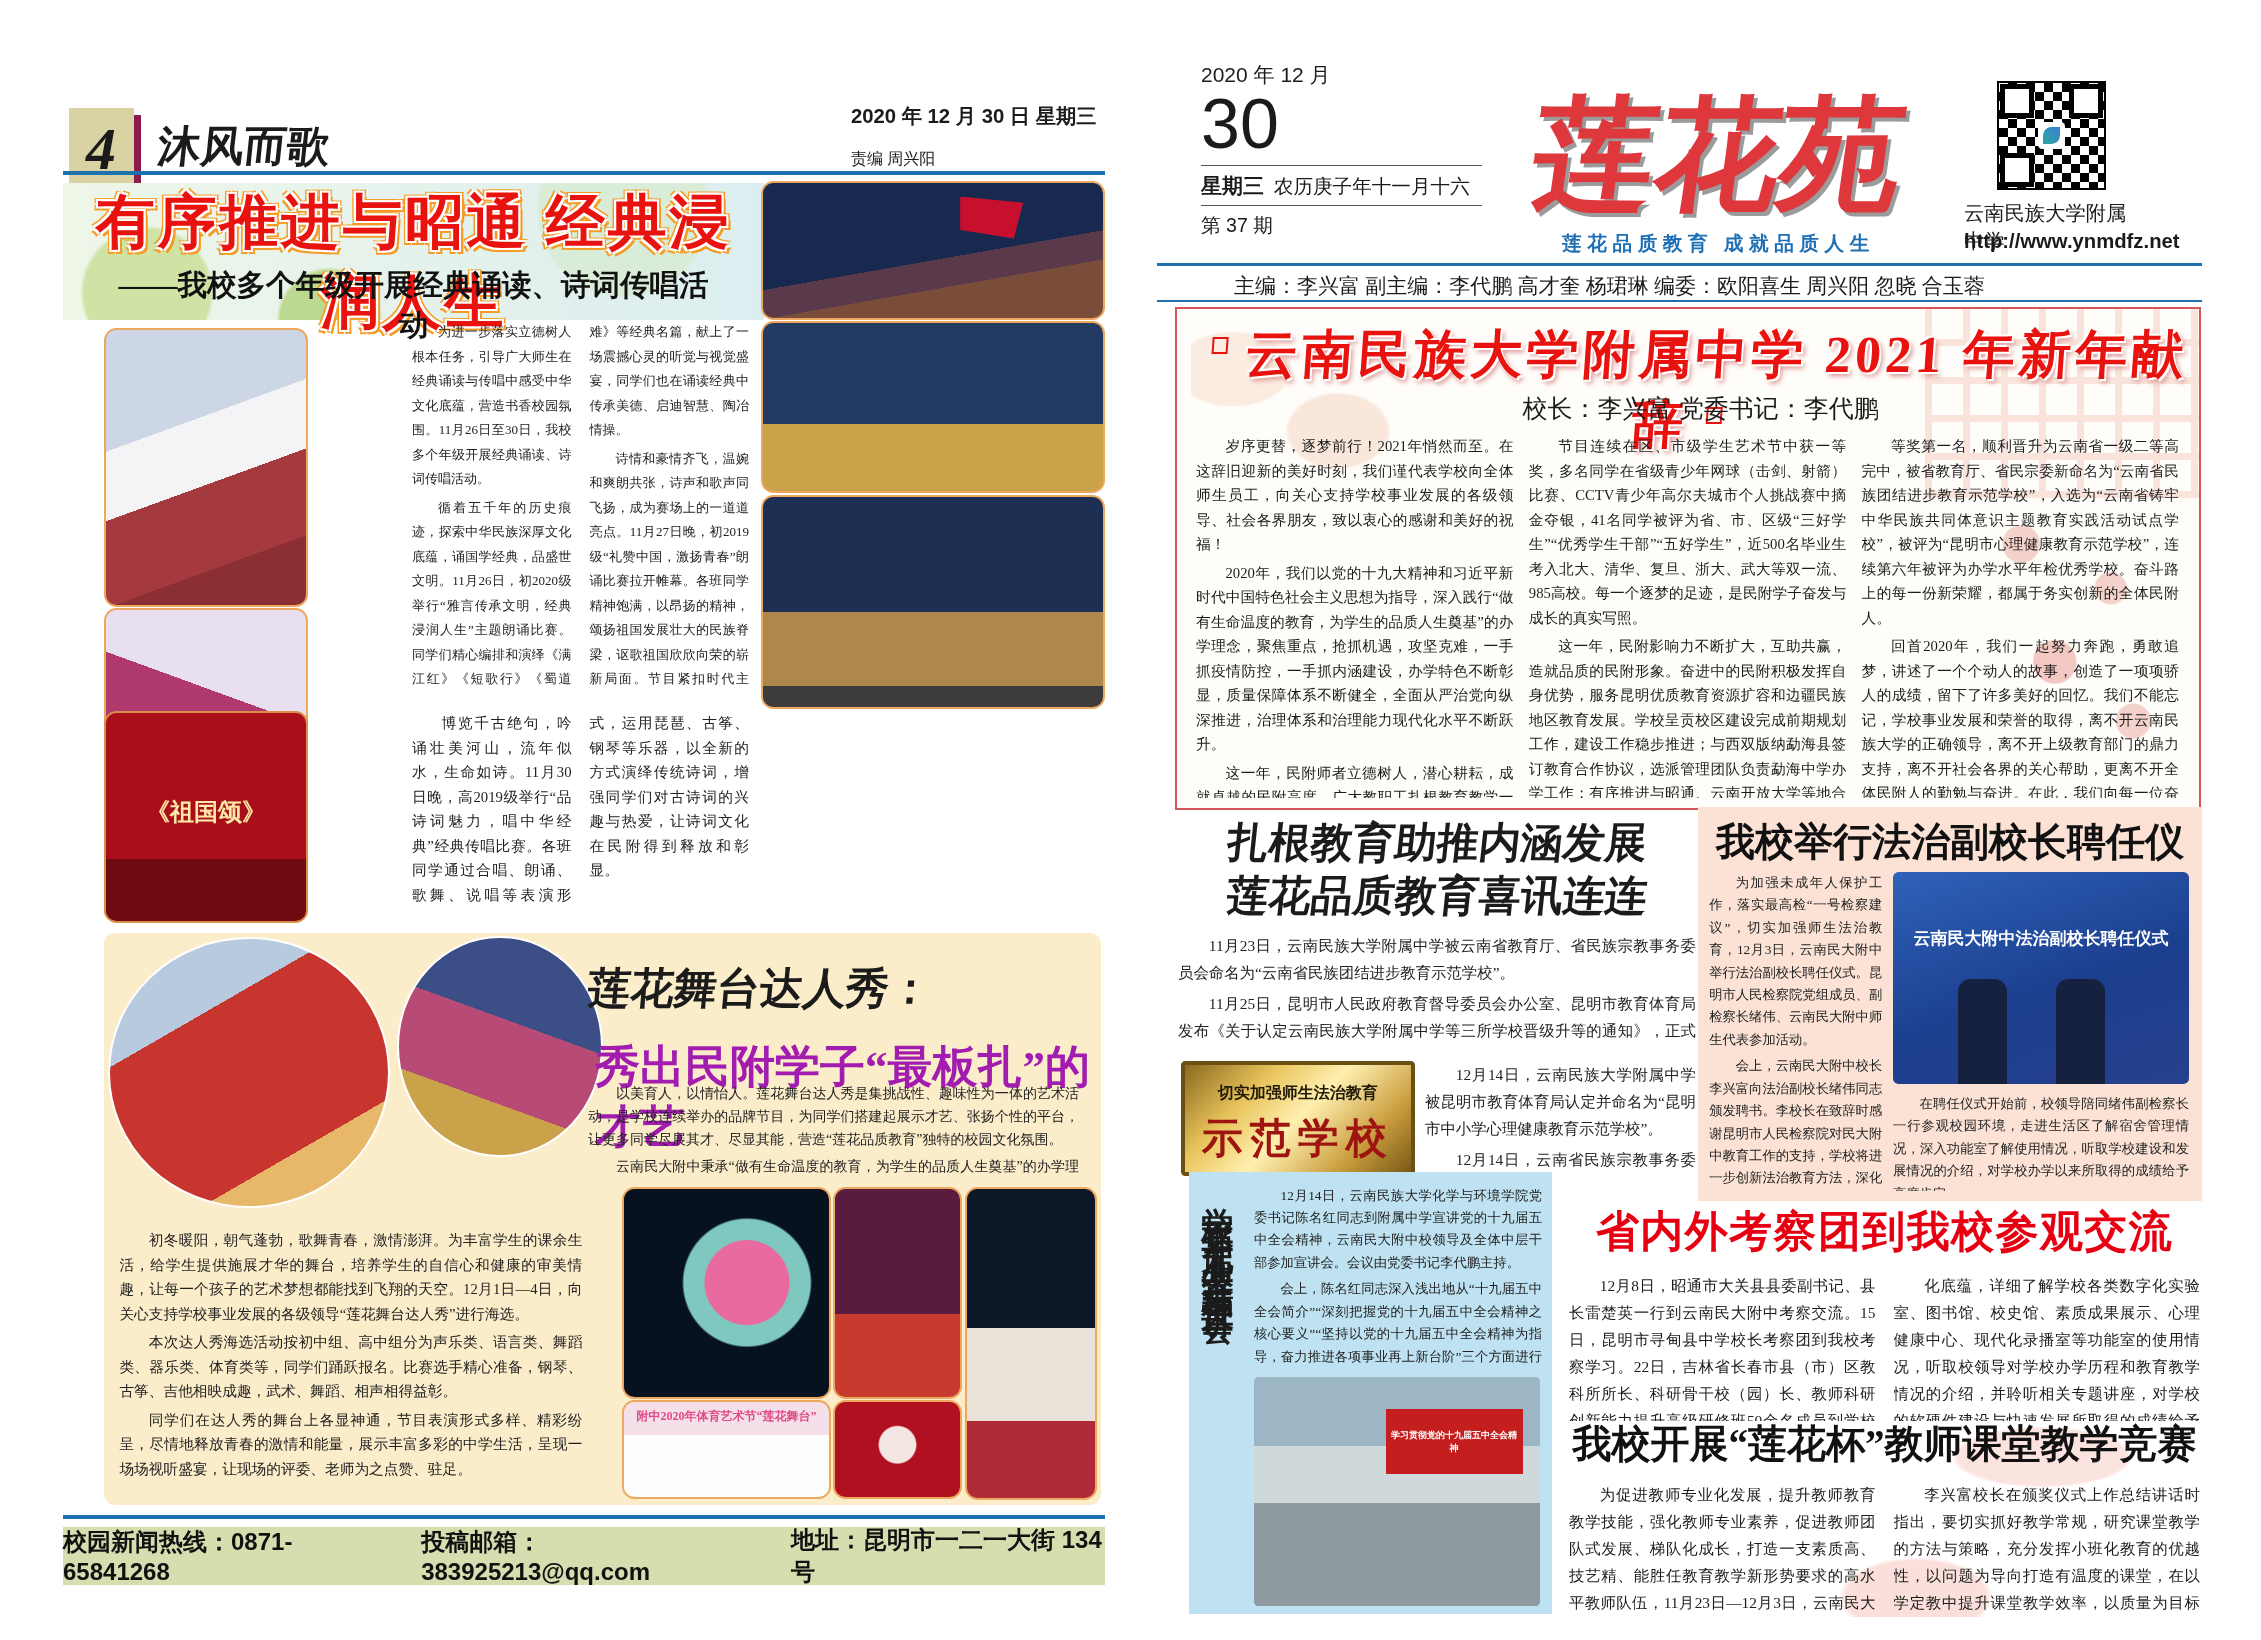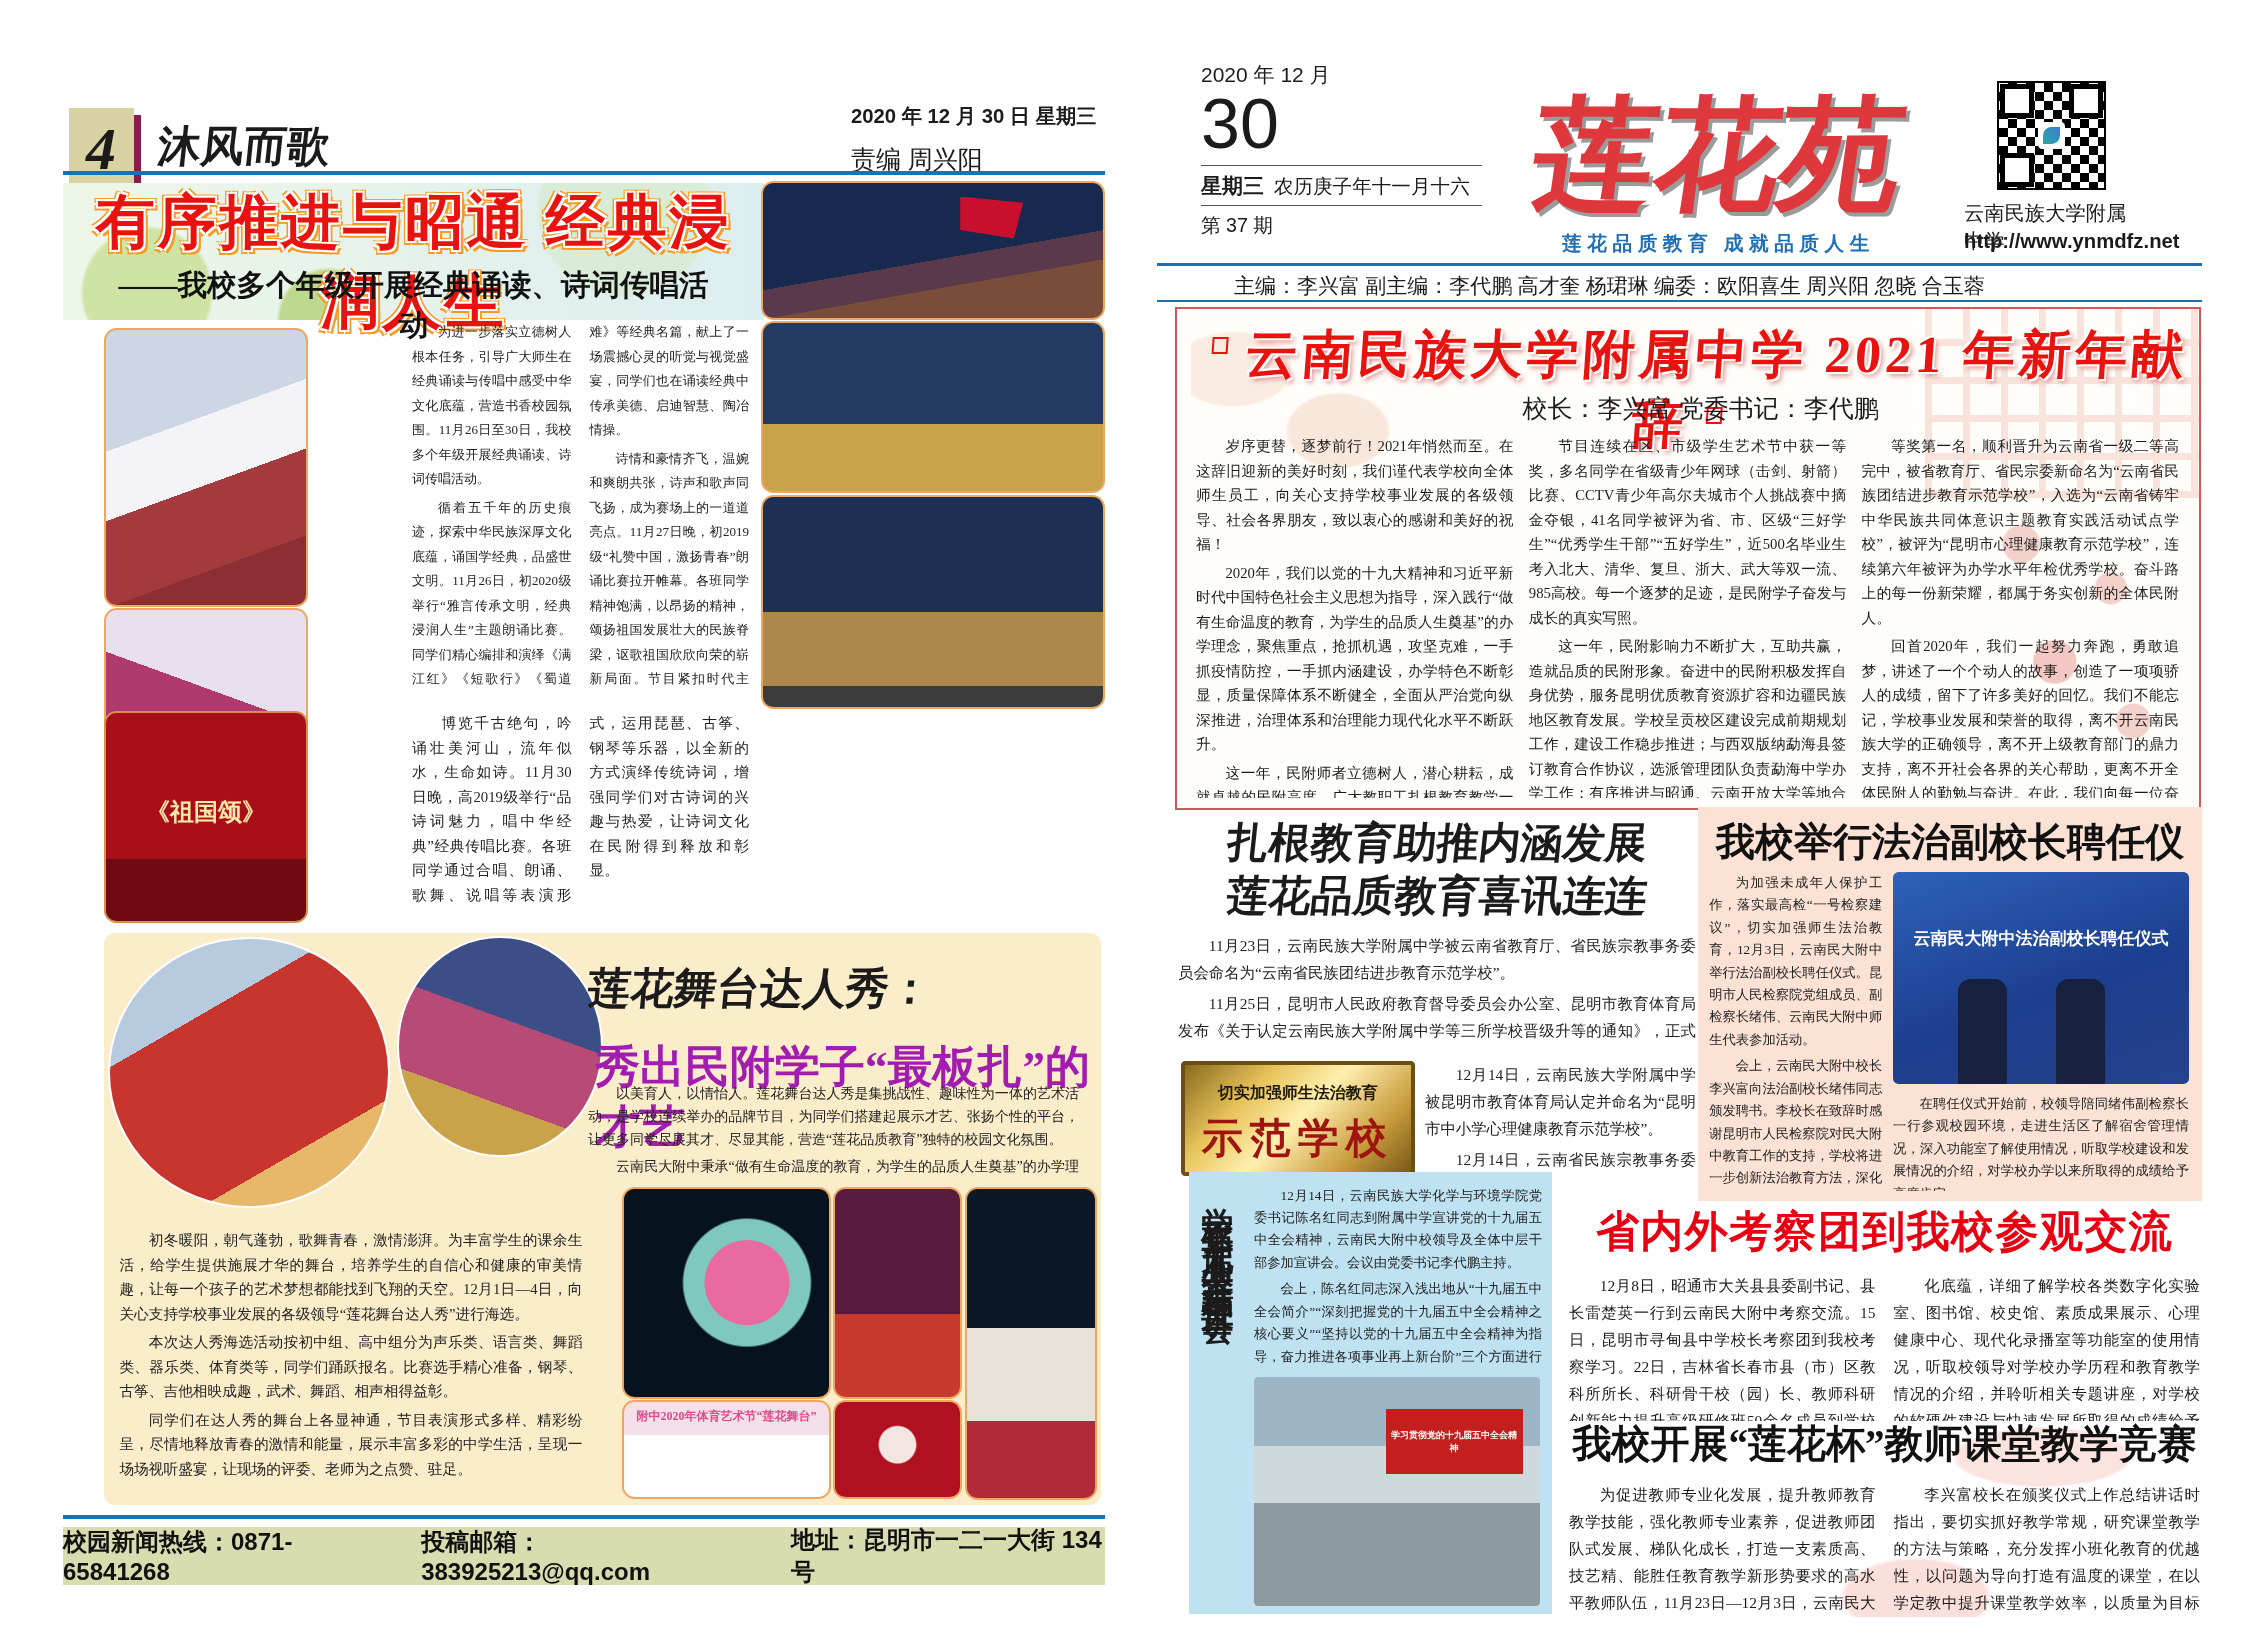--- a/index.html
+++ b/index.html
@@ -13,21 +13,21 @@
   .photo .cap{position:absolute;left:0;right:0;color:#fff;text-align:center;font-weight:bold;}
   p{margin:0 0 4.2px 0;text-indent:2em;}
   .body-txt{text-align:justify;overflow:hidden;color:#222;}
   
   .pg-num{left:5.6px;top:55px;width:65px;height:83px;background:#d9d2a2;
           box-shadow:7px 7px 0 #8c1c4e;display:flex;align-items:center;justify-content:center;
           font:italic bold 60px "Liberation Serif",serif;}
   .sec-title{left:95px;top:65px;font:bold 43px "Liberation Serif",serif;transform:skewX(-6deg);}
   .hdr-right{right:8.4px;top:49px;text-align:left;font-family:"Liberation Sans",sans-serif;}
   .hdr-date{font-weight:bold;font-size:20.3px;}
-  .hdr-ed{font-size:25px;margin-top:13px;}
+  .hdr-ed{font-size:16px;margin-top:19px;}
   .rule-blue{left:0;width:100%;height:4.2px;background:#1d71ad;}
   
   .banner{left:0;top:130px;width:701px;height:137px;
           background:radial-gradient(circle at 12% 80%,#cfe3a4 0 63px,transparent 67px),
                      radial-gradient(circle at 38% 100%,#bcd98f 0 49px,transparent 53px),
                      radial-gradient(circle at 80% 20%,#d8ecd8 0 84px,transparent 88px),
                      linear-gradient(90deg,#eef6e8,#dceef0);}
   .headline1{left:7px;top:0px;width:687px;text-align:center;font:bold 59px "Liberation Serif",serif;
              color:#e8130e;letter-spacing:2.8px;
              text-shadow:2.1px 2.1px 0 #fff,-2.1px -2.1px 0 #fff,2.1px -2.1px 0 #fff,-2.1px 2.1px 0 #fff,

